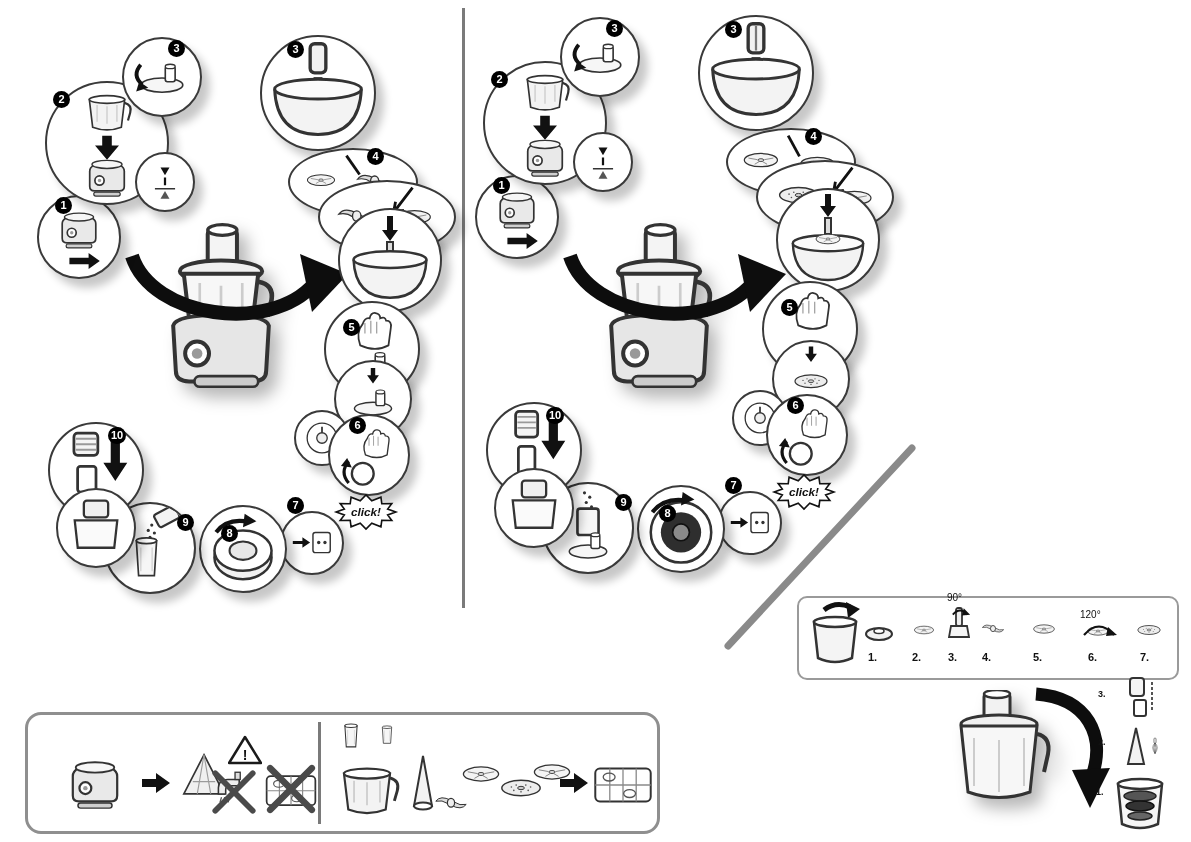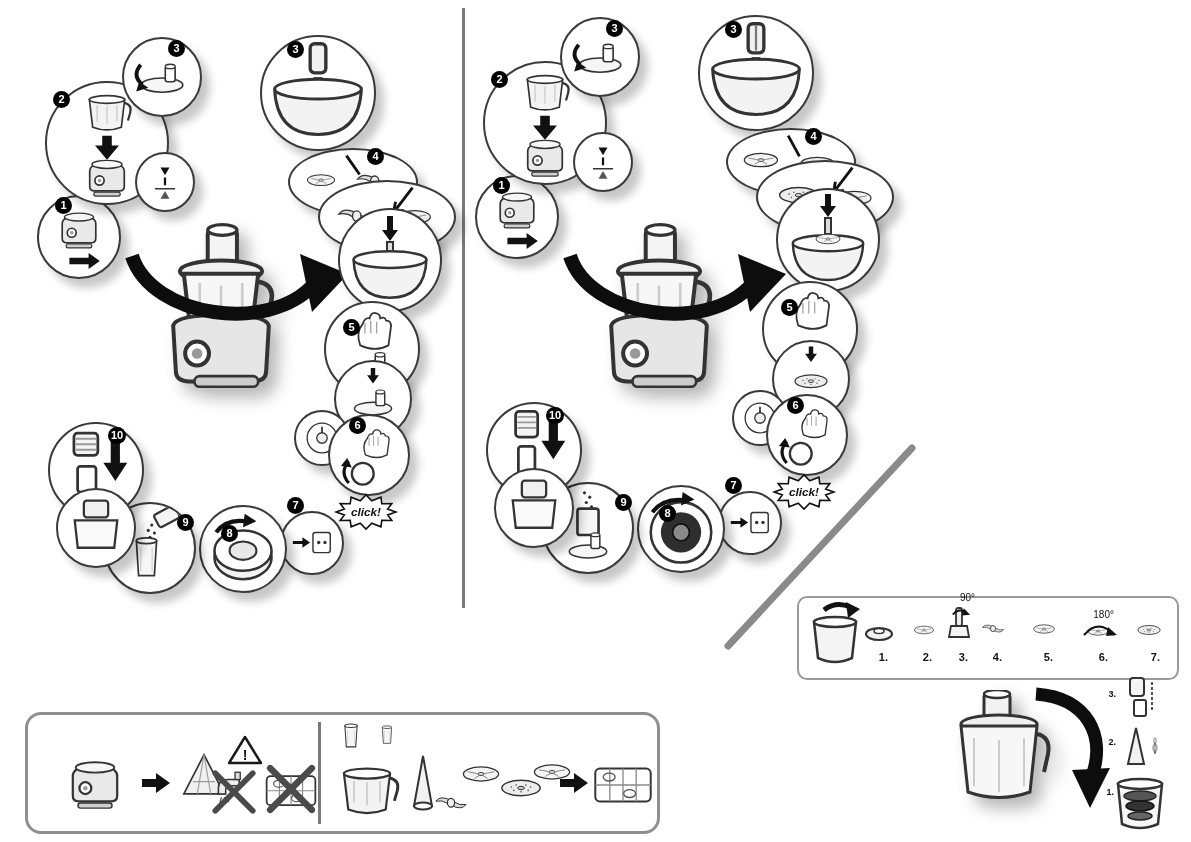--- a/index.html
+++ b/index.html
@@ -7,21 +7,21 @@
   .page{position:relative;width:1191px;height:842px;background:#fff;overflow:hidden;
         font-family:"Liberation Sans",sans-serif;color:#111}
   .abs{position:absolute}
   .step{position:absolute;background:#fff;border:2px solid #3a3a3a;border-radius:50%;
         box-shadow:8px 9px 9px rgba(0,0,0,.22);overflow:hidden}
   .step svg{width:100%;height:100%;display:block}
   .badge{position:absolute;min-width:17px;height:17px;padding:0 3px;background:#000;color:#fff;
          border-radius:9px;display:flex;align-items:center;justify-content:center;
          font-size:11px;font-weight:bold;line-height:1;z-index:8}
   .vdiv{position:absolute;background:#7a7a7a}
-  .lbl{position:absolute;color:#111;text-align:right;line-height:1}
+  .lbl{position:absolute;color:#111;text-align:left;line-height:1}
   .small{font-size:11px;font-weight:bold}
   .tiny{font-size:9px;font-weight:bold}
   .rot{font-size:10px}
   .burst{position:absolute;overflow:visible;z-index:7}
   .bursttext{font:italic 700 11px "Liberation Sans",sans-serif;fill:#111}
   .wtext{font:700 14px "Liberation Sans",sans-serif;fill:#111}
   .panel-box{position:absolute;border:3px solid #8f8f8f;border-radius:16px;background:#fff}
   .strip-box{position:absolute;border:2px solid #9a9a9a;border-radius:10px;background:#fff}
   .shadowed{filter:drop-shadow(9px 10px 8px rgba(0,0,0,.28))}
   .icon{position:absolute}
@@ -476,21 +476,21 @@
   </svg>
   <svg class="icon" style="left:1126px;top:616px;width:46px;height:28px" viewBox="0 0 100 100">
     <use href="#sym-shreddisc" width="100" height="100"></use>
   </svg>
 
   <span class="lbl rot" style="left:947px;top:593px;width:28px">90°</span>
   <svg class="icon" style="left:951px;top:605px;width:20px;height:12px" viewBox="0 0 22 12">
     <path d="M2 10 q8 -9 16 0" stroke="#111" stroke-width="2.2" fill="none"></path>
     <polygon points="14,3 21,10 12,11" fill="#111"></polygon>
   </svg>
-  <span class="lbl rot" style="left:1080px;top:610px;width:34px">180°</span>
+  <span class="lbl rot" style="left:1080px;top:610px;width:34px">120°</span>
   <svg class="icon" style="left:1080px;top:621px;width:38px;height:16px" viewBox="0 0 38 16">
     <path d="M4 14 q15 -17 30 0" stroke="#111" stroke-width="2.2" fill="none"></path>
     <polygon points="28,6 37,14 26,15" fill="#111"></polygon>
   </svg>
 
   <span class="lbl small" style="left:868px;top:652px;width:20px">1.</span>
   <span class="lbl small" style="left:912px;top:652px;width:20px">2.</span>
   <span class="lbl small" style="left:948px;top:652px;width:20px">3.</span>
   <span class="lbl small" style="left:982px;top:652px;width:20px">4.</span>
   <span class="lbl small" style="left:1033px;top:652px;width:20px">5.</span>

